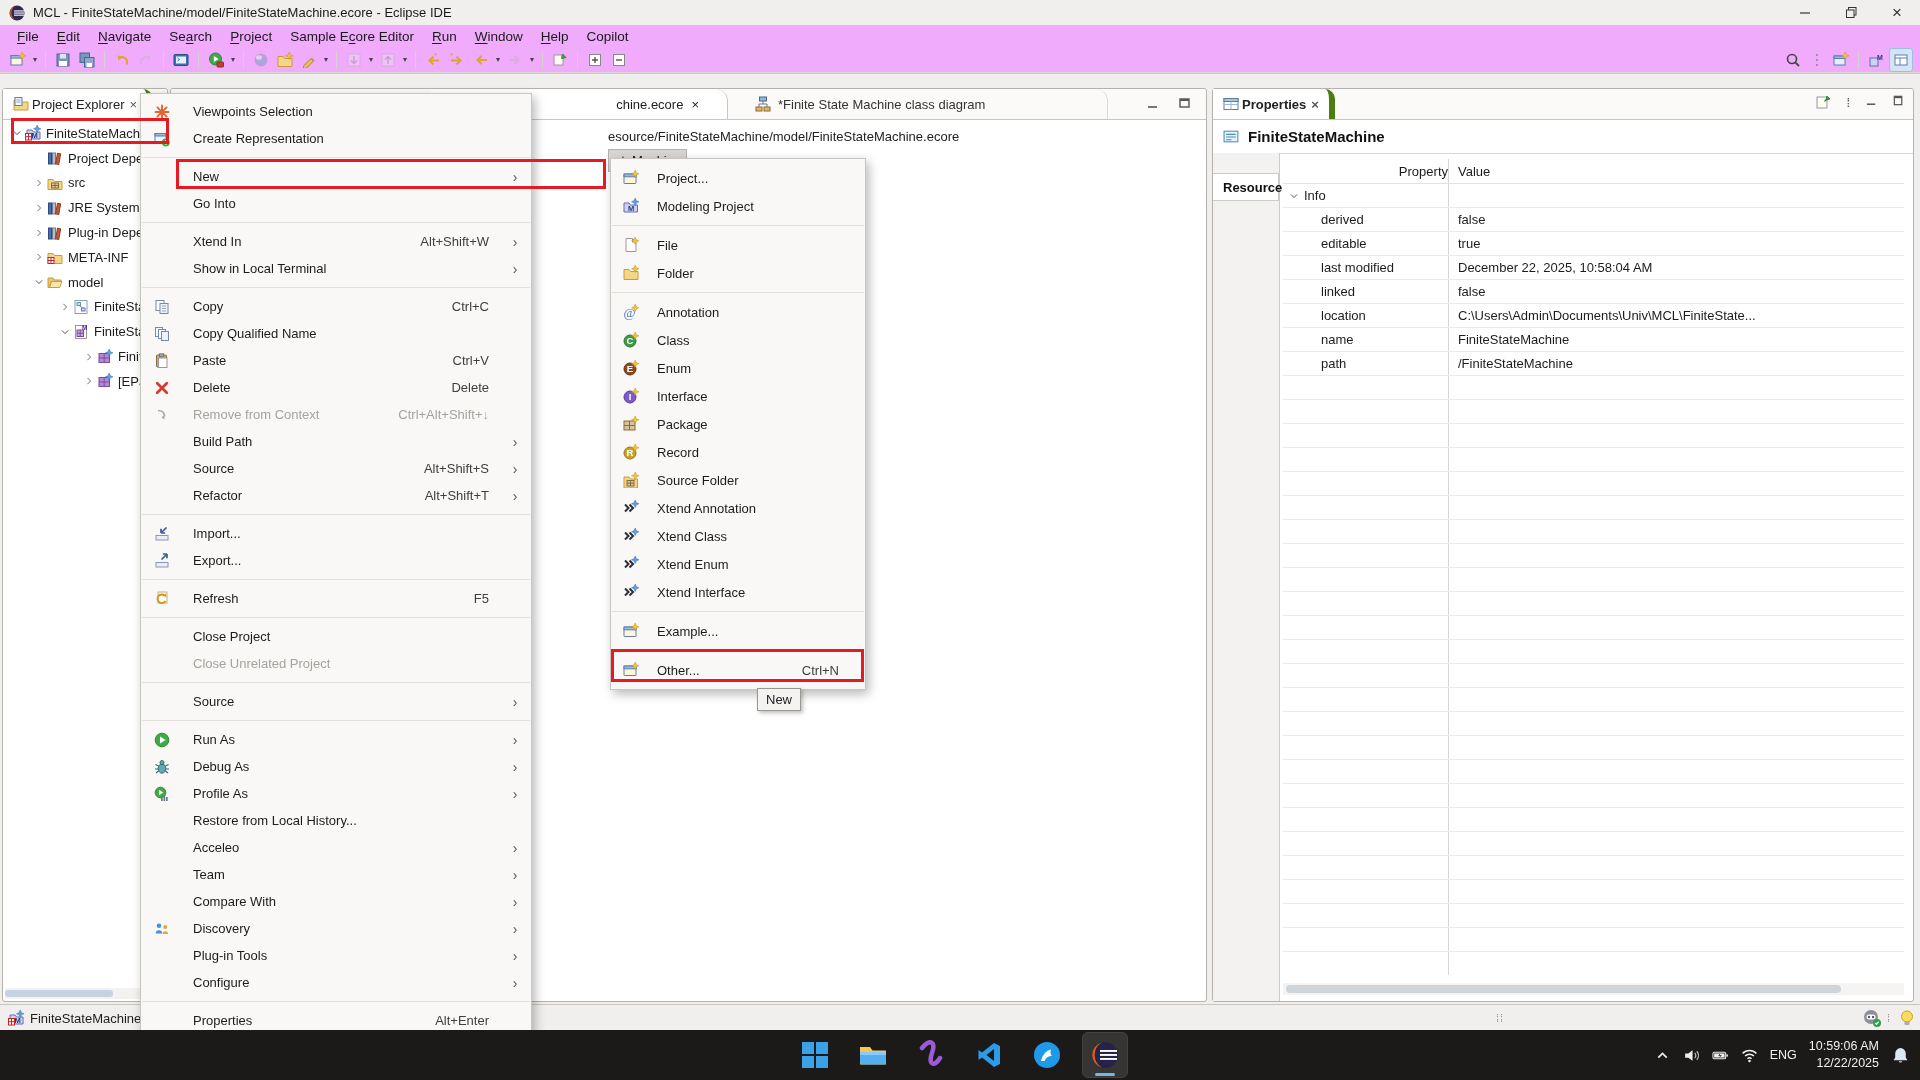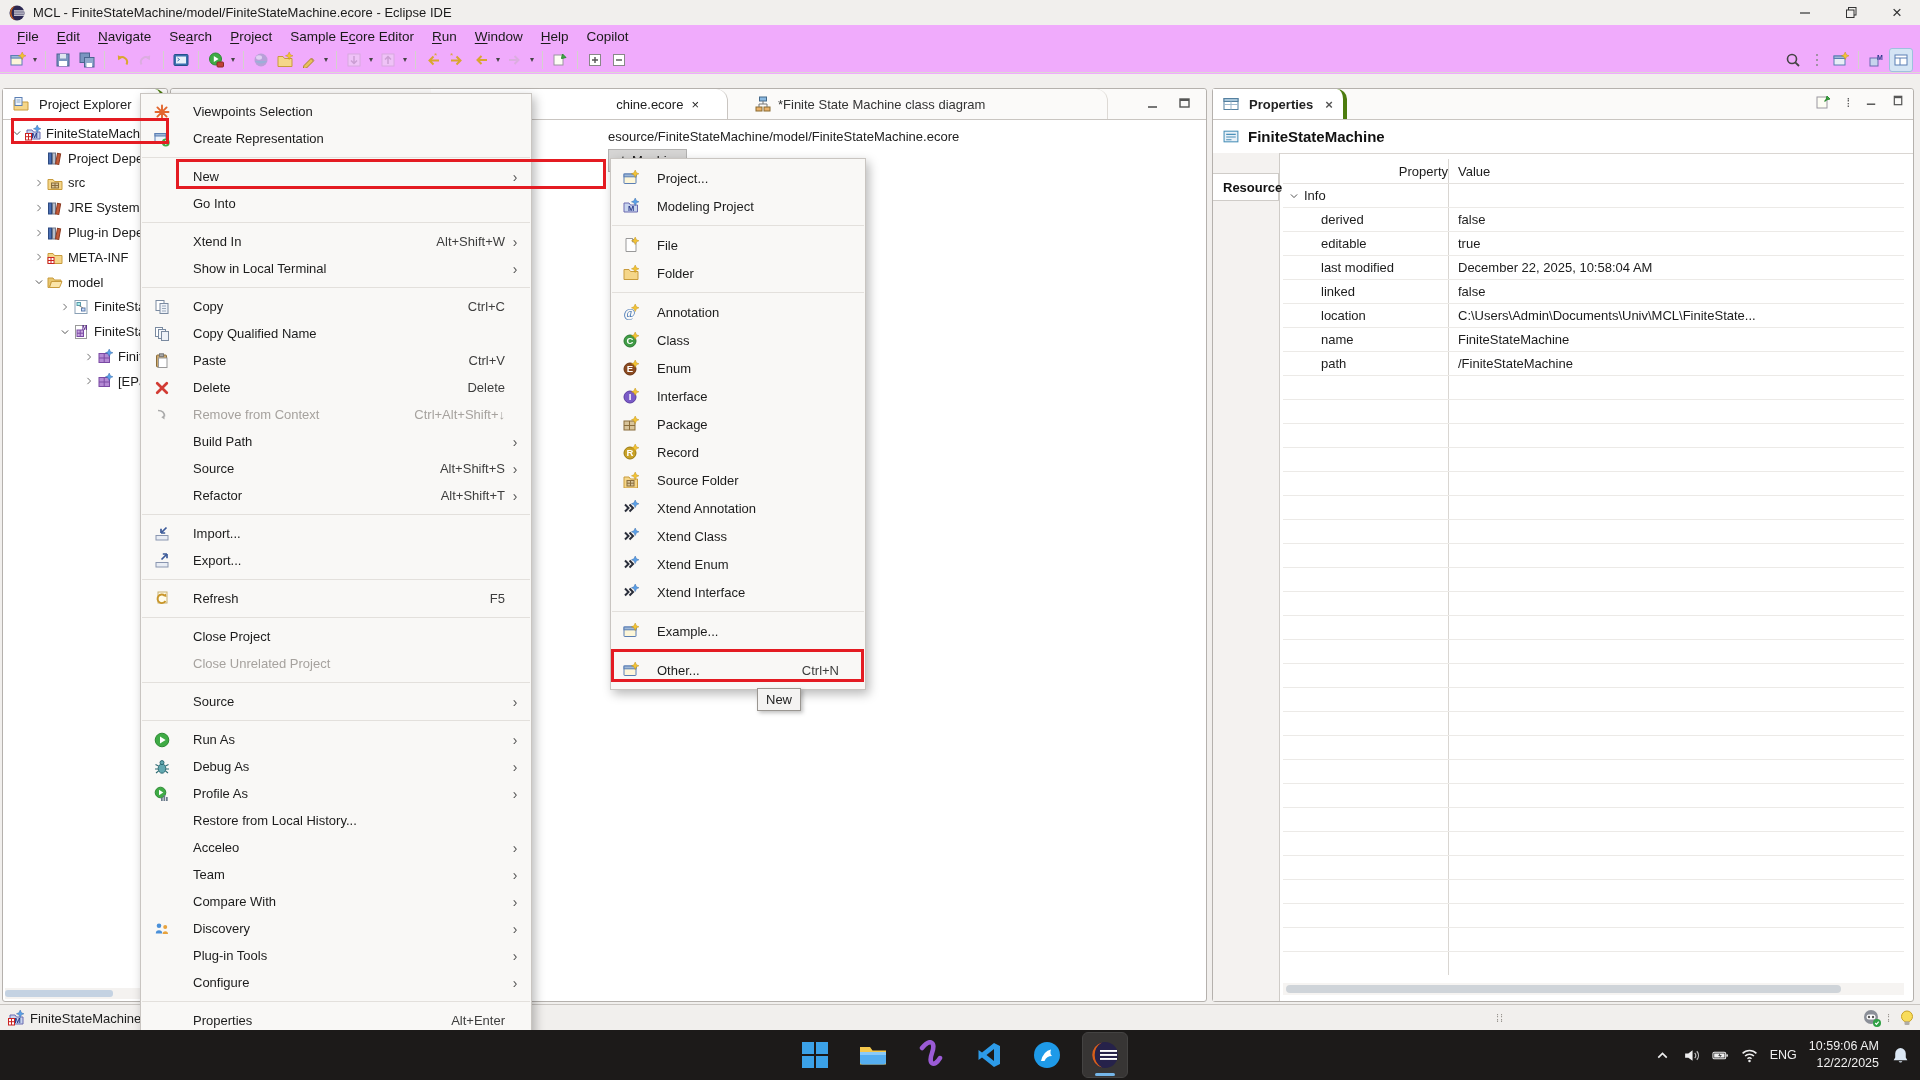--- a/index.html
+++ b/index.html
@@ -26,21 +26,21 @@
   .tbi.dis{opacity:.35;}
   .tbsep{width:1px;height:18px;background:#d5d1cd;margin:0 5px;}
   .tbcaret{width:10px;font-size:8px;color:#444;display:flex;justify-content:center;}
   .tb-right{position:absolute;right:6px;top:0;height:26px;display:flex;align-items:center;}
   .persp-active{background:#d4e4f4;border:1px solid #9ec0de;border-radius:3px;}
 
   
   .workbench{position:absolute;left:0;top:74px;width:1920px;height:930px;background:#f1efed;}
   .panel{position:absolute;background:#fff;border:1px solid #b5b1ad;border-radius:3px;box-sizing:border-box;}
   .viewtabs{position:absolute;left:0;top:0;right:0;height:30px;border-bottom:1px solid #c9c5c1;background:#fbfaf9;display:flex;align-items:center;border-radius:3px 3px 0 0;}
-  .viewtab{height:30px;display:flex;align-items:center;gap:10px;padding:0 10px;font-size:13px;color:#222;background:#fff;border-right:4px solid #4d7c0f;border-top-right-radius:10px;}
+  .viewtab{height:30px;display:flex;align-items:center;gap:3px;padding:0 10px;font-size:13px;color:#222;background:#fff;border-right:6px solid #4d7c0f;border-top-right-radius:10px;}
   .viewtab .x{color:#555;font-size:13px;margin-left:2px;}
 
   .explorer{left:2px;top:14px;width:166px;height:914px;}
   .tree{position:absolute;left:0;top:32px;right:1px;bottom:16px;overflow:hidden;}
   .trow{height:24.8px;display:flex;align-items:center;font-size:13px;color:#1c1c1c;white-space:nowrap;}
   .trow .chev{width:16px;display:flex;justify-content:center;flex:none;}
   .trow .lbl{margin-left:5px;}
   .hscroll{position:absolute;left:2px;bottom:2px;width:160px;height:11px;background:#f4f2f0;}
   .hscroll .thumb{position:absolute;left:0;top:2px;width:108px;height:7px;background:#c4d2e2;border-radius:3px;}
 
@@ -74,21 +74,21 @@
   .statusbar .proj{display:flex;align-items:center;gap:6px;margin-left:8px;}
   .sdots{color:#9a9691;font-size:11px;letter-spacing:1px;}
 
   
   .cmenu{position:absolute;left:140px;top:93px;width:392px;background:#f9f8f6;border:1px solid #c9c5c1;
     box-shadow:3px 4px 10px rgba(0,0,0,.28);padding:4px 0;box-sizing:border-box;z-index:50;}
   .crow{height:27px;display:flex;align-items:center;padding:0 10px 0 10px;font-size:13px;color:#1c1c1c;}
   .crow .islot{width:22px;display:flex;justify-content:center;flex:none;}
   .crow .lab{margin-left:20px;white-space:nowrap;}
   .crow .fill{flex:1;}
-  .crow .short{color:#3e3e3e;margin-right:4px;white-space:nowrap;text-align:center;}
+  .crow .short{color:#3e3e3e;margin-right:20px;white-space:nowrap;text-align:center;}
   .crow .arr{width:12px;text-align:center;color:#555;font-size:14px;}
   .crow.dis .lab,.crow.dis .short{color:#a6a29e;}
   .csep{height:11px;display:flex;align-items:center;padding:0 1px;}
   .csep::before{content:"";flex:1;height:1px;background:#e3e0dc;}
 
   .smenu{position:absolute;left:610px;top:158px;width:256px;background:#f9f8f6;border:1px solid #c9c5c1;
     box-shadow:3px 4px 10px rgba(0,0,0,.28);padding:5px 0;box-sizing:border-box;z-index:60;}
   .srow{height:28px;display:flex;align-items:center;padding:0 14px 0 8px;font-size:13px;color:#1c1c1c;}
   .srow .islot{width:24px;display:flex;justify-content:center;flex:none;}
   .srow .lab{margin-left:14px;white-space:nowrap;}

